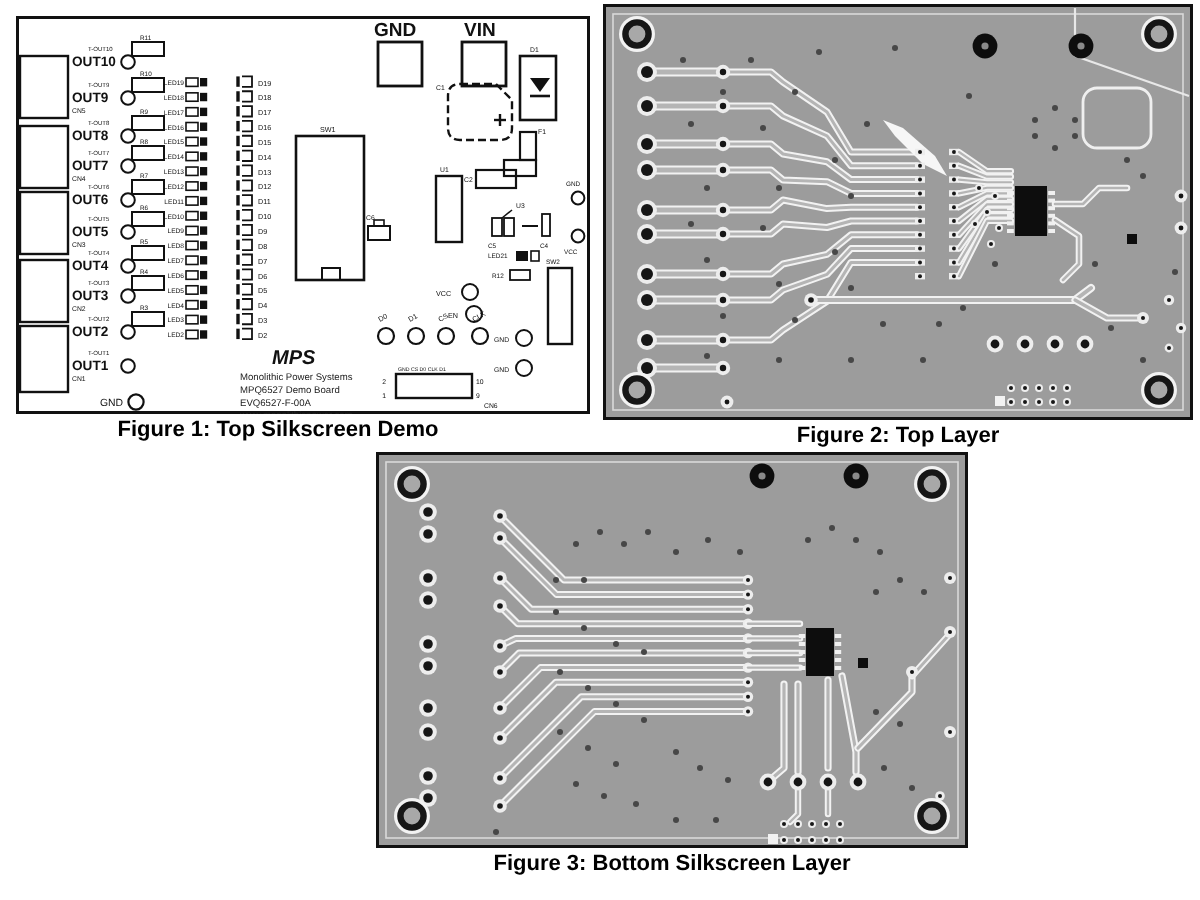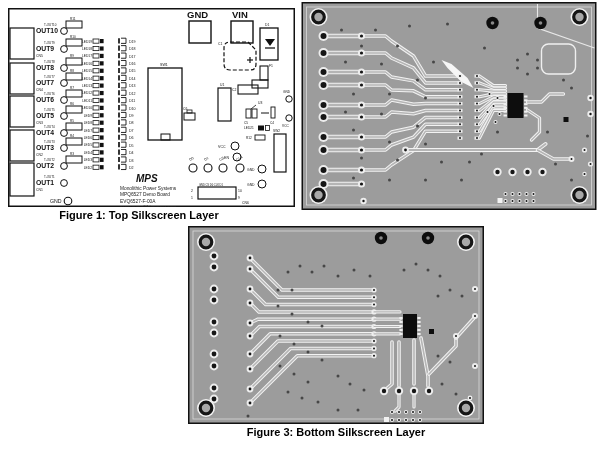--- a/index.html
+++ b/index.html
@@ -255,21 +255,21 @@
         <text x="230" y="191" font-size="3.4" fill="#111111" font-family="&quot;Liberation Sans&quot;,sans-serif">9</text>
         <text x="234" y="196" font-size="3.4" fill="#111111" font-family="&quot;Liberation Sans&quot;,sans-serif">CN6</text>
         <text x="128" y="174" font-size="10" fill="#111111" font-family="&quot;Liberation Sans&quot;,sans-serif" font-weight="900" font-style="italic">MPS</text>
         <text x="112" y="182" font-size="4.8" fill="#222" font-family="&quot;Liberation Sans&quot;,sans-serif">Monolithic Power Systems</text>
         <text x="112" y="188.4" font-size="4.8" fill="#222" font-family="&quot;Liberation Sans&quot;,sans-serif">MPQ6527 Demo Board</text>
         <text x="112" y="194.8" font-size="4.8" fill="#222" font-family="&quot;Liberation Sans&quot;,sans-serif">EVQ6527-F-00A</text>
         <text x="112" y="201.2" font-size="4.8" fill="#222" font-family="&quot;Liberation Sans&quot;,sans-serif">www.monolithicpower.com</text>
         <text x="42" y="195" font-size="5.2" fill="#111111" font-family="&quot;Liberation Sans&quot;,sans-serif">GND</text>
         <circle cx="60" cy="193" r="3.8" fill="none" stroke="#111111" stroke-width="1.1"></circle>
       </svg>
-    <figcaption>Figure 1: Top Silkscreen Layer</figcaption>
+    <figcaption>Figure 1: Top Silkscreen Demo</figcaption>
   </figure>
 
   <figure id="fig2">
     <svg id="fig2-svg" width="296" height="208" viewBox="0 0 295 208">
         <rect x="0.75" y="0.75" width="293.5" height="206.5" fill="#9c9c9c" stroke="#111111" stroke-width="1.5"></rect>
         <rect x="5" y="5" width="285" height="198" fill="none" stroke="#d9d9d9" stroke-width="0.8"></rect>
         <polyline points="236,2 236,26 293,46" fill="none" stroke="#e8e8e8" stroke-width="1.1"></polyline>
         <rect x="240" y="42" width="34" height="30" rx="7" fill="none" stroke="#efefef" stroke-width="1.4"></rect>
         <polyline points="22,34 60,34" fill="none" stroke="#f2f2f2" stroke-width="4.4" stroke-linejoin="round" stroke-linecap="round"></polyline>
         <polyline points="22,34 60,34" fill="none" stroke="#b5b5b5" stroke-width="2.4" stroke-linejoin="round" stroke-linecap="round"></polyline>
@@ -537,20 +537,21 @@
         <circle cx="236" cy="66" r="1.5" fill="#474747"></circle>
         <circle cx="262" cy="78" r="1.5" fill="#474747"></circle>
         <circle cx="270" cy="86" r="1.5" fill="#474747"></circle>
         <circle cx="254" cy="162" r="1.5" fill="#474747"></circle>
         <circle cx="270" cy="178" r="1.5" fill="#474747"></circle>
         <circle cx="286" cy="134" r="1.5" fill="#474747"></circle>
         <circle cx="246" cy="130" r="1.5" fill="#474747"></circle>
         <circle cx="196" cy="130" r="1.5" fill="#474747"></circle>
         <circle cx="180" cy="152" r="1.5" fill="#474747"></circle>
       </svg>
+    <figcaption>Figure 2: Top Layer</figcaption>
   </figure>
 
   <figure id="fig3">
     <svg id="fig3-svg" width="296" height="198" viewBox="0 0 296 198">
         <rect x="0.75" y="0.75" width="294.5" height="196.5" fill="#9c9c9c" stroke="#111111" stroke-width="1.5"></rect>
         <rect x="5" y="5" width="286" height="188" fill="none" stroke="#d9d9d9" stroke-width="0.8"></rect>
         <circle cx="26" cy="30" r="4.4" fill="#ededed"></circle>
         <circle cx="26" cy="30" r="2.4000000000000004" fill="#161616"></circle>
         <circle cx="26" cy="41" r="4.4" fill="#ededed"></circle>
         <circle cx="26" cy="41" r="2.4000000000000004" fill="#161616"></circle>

